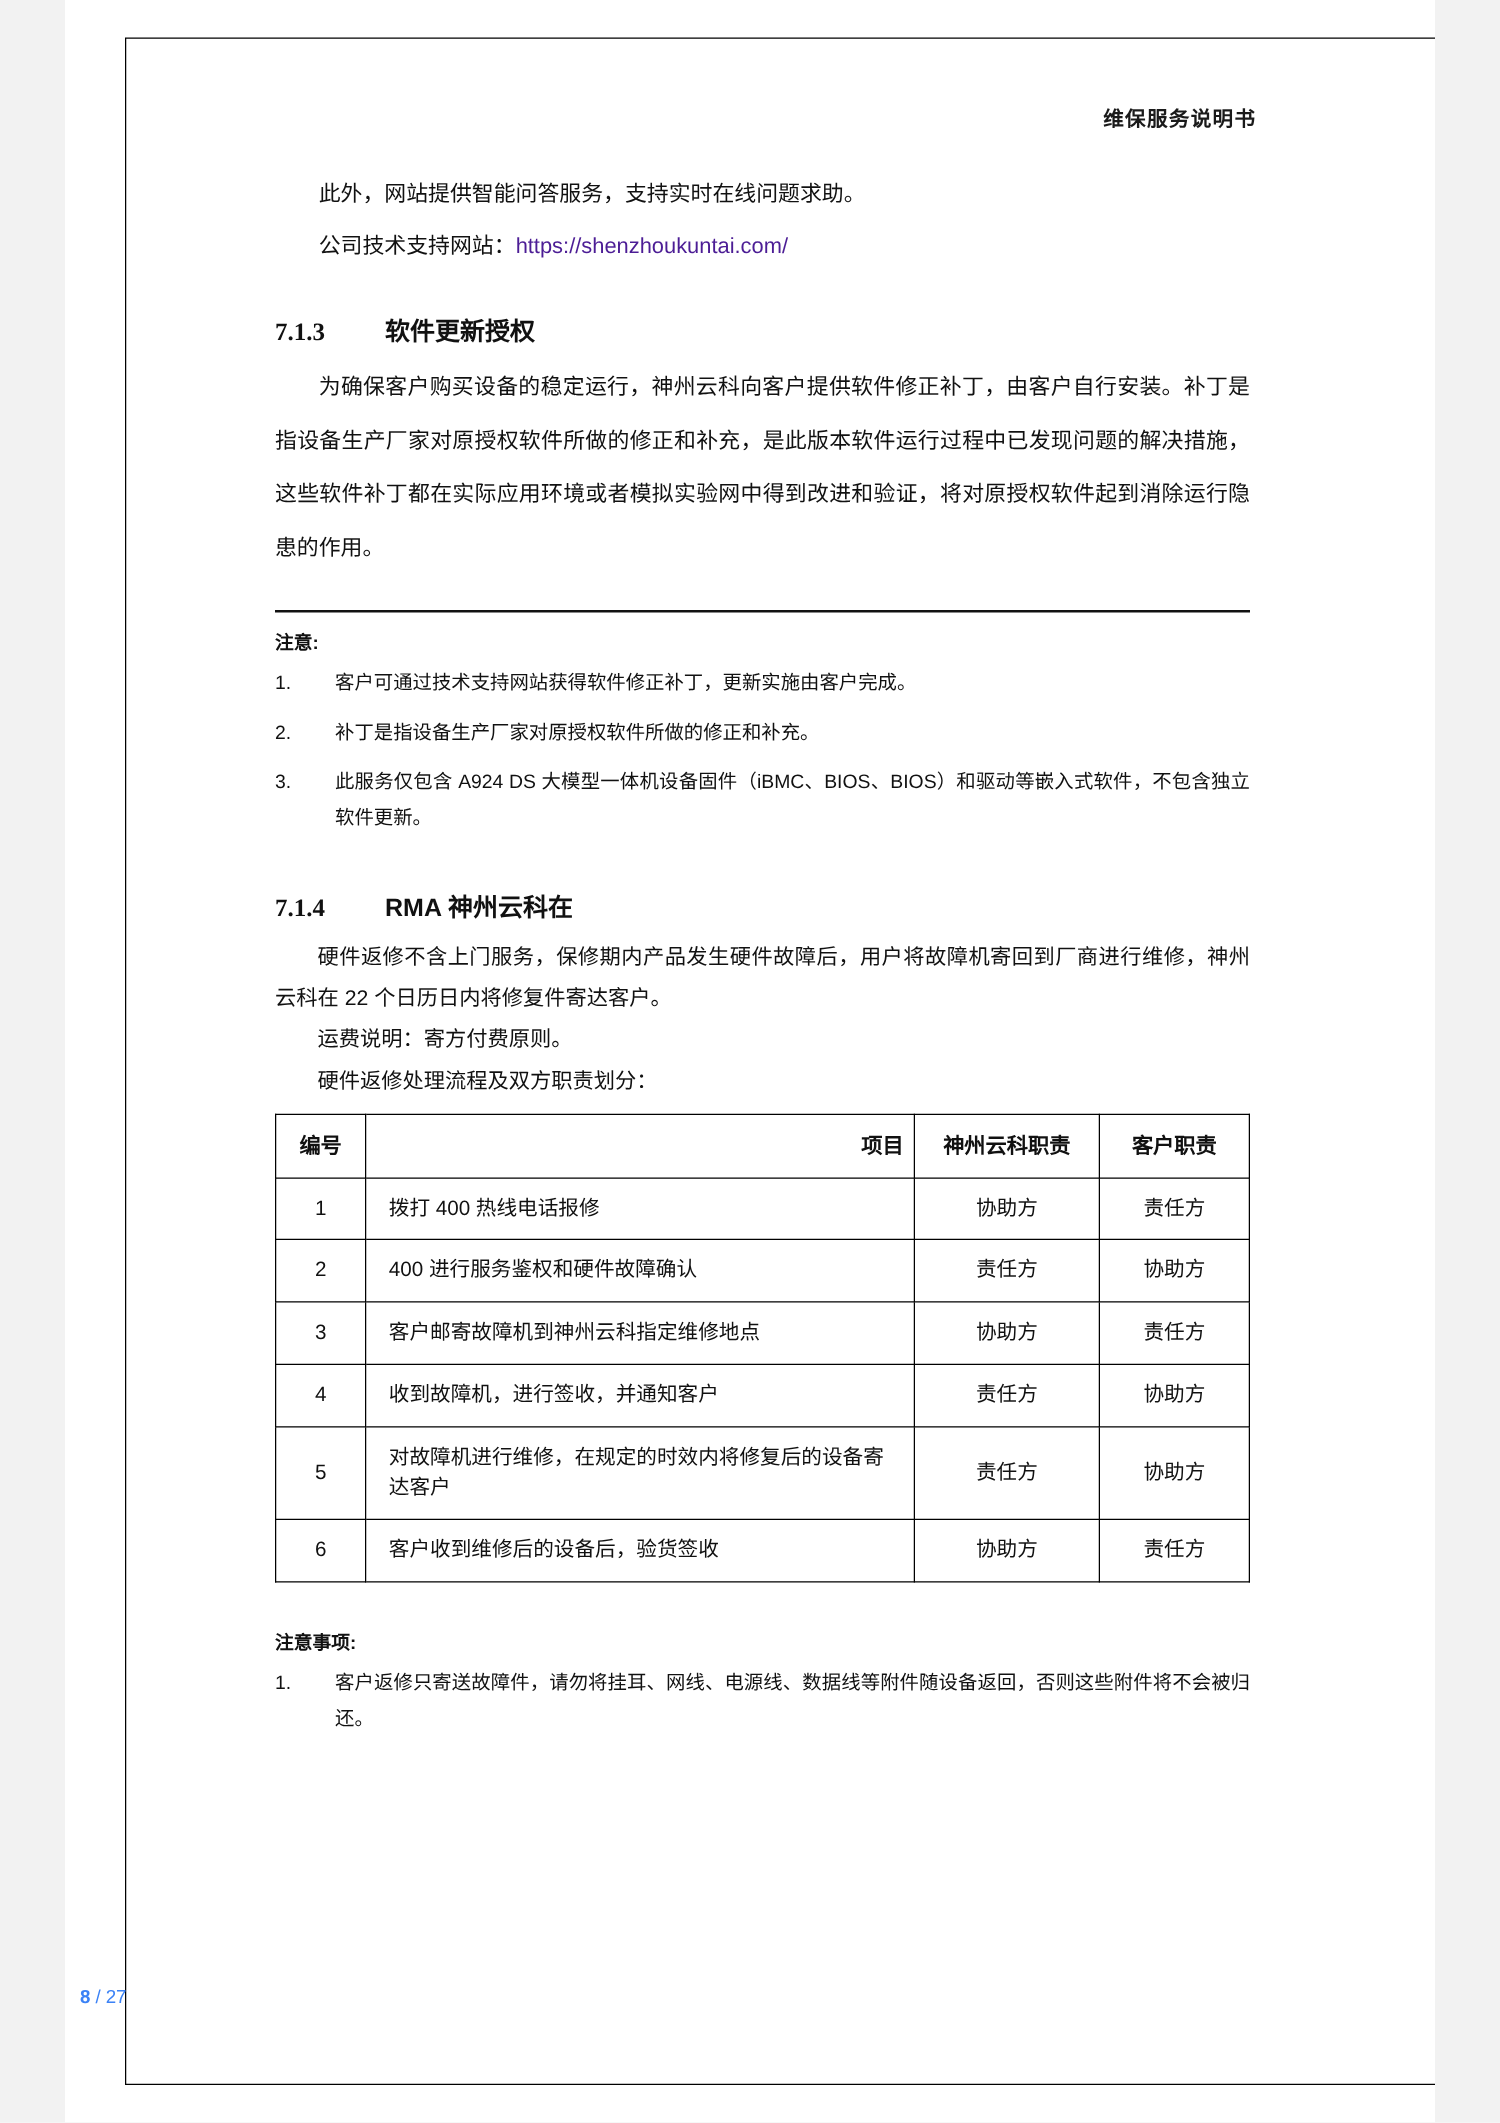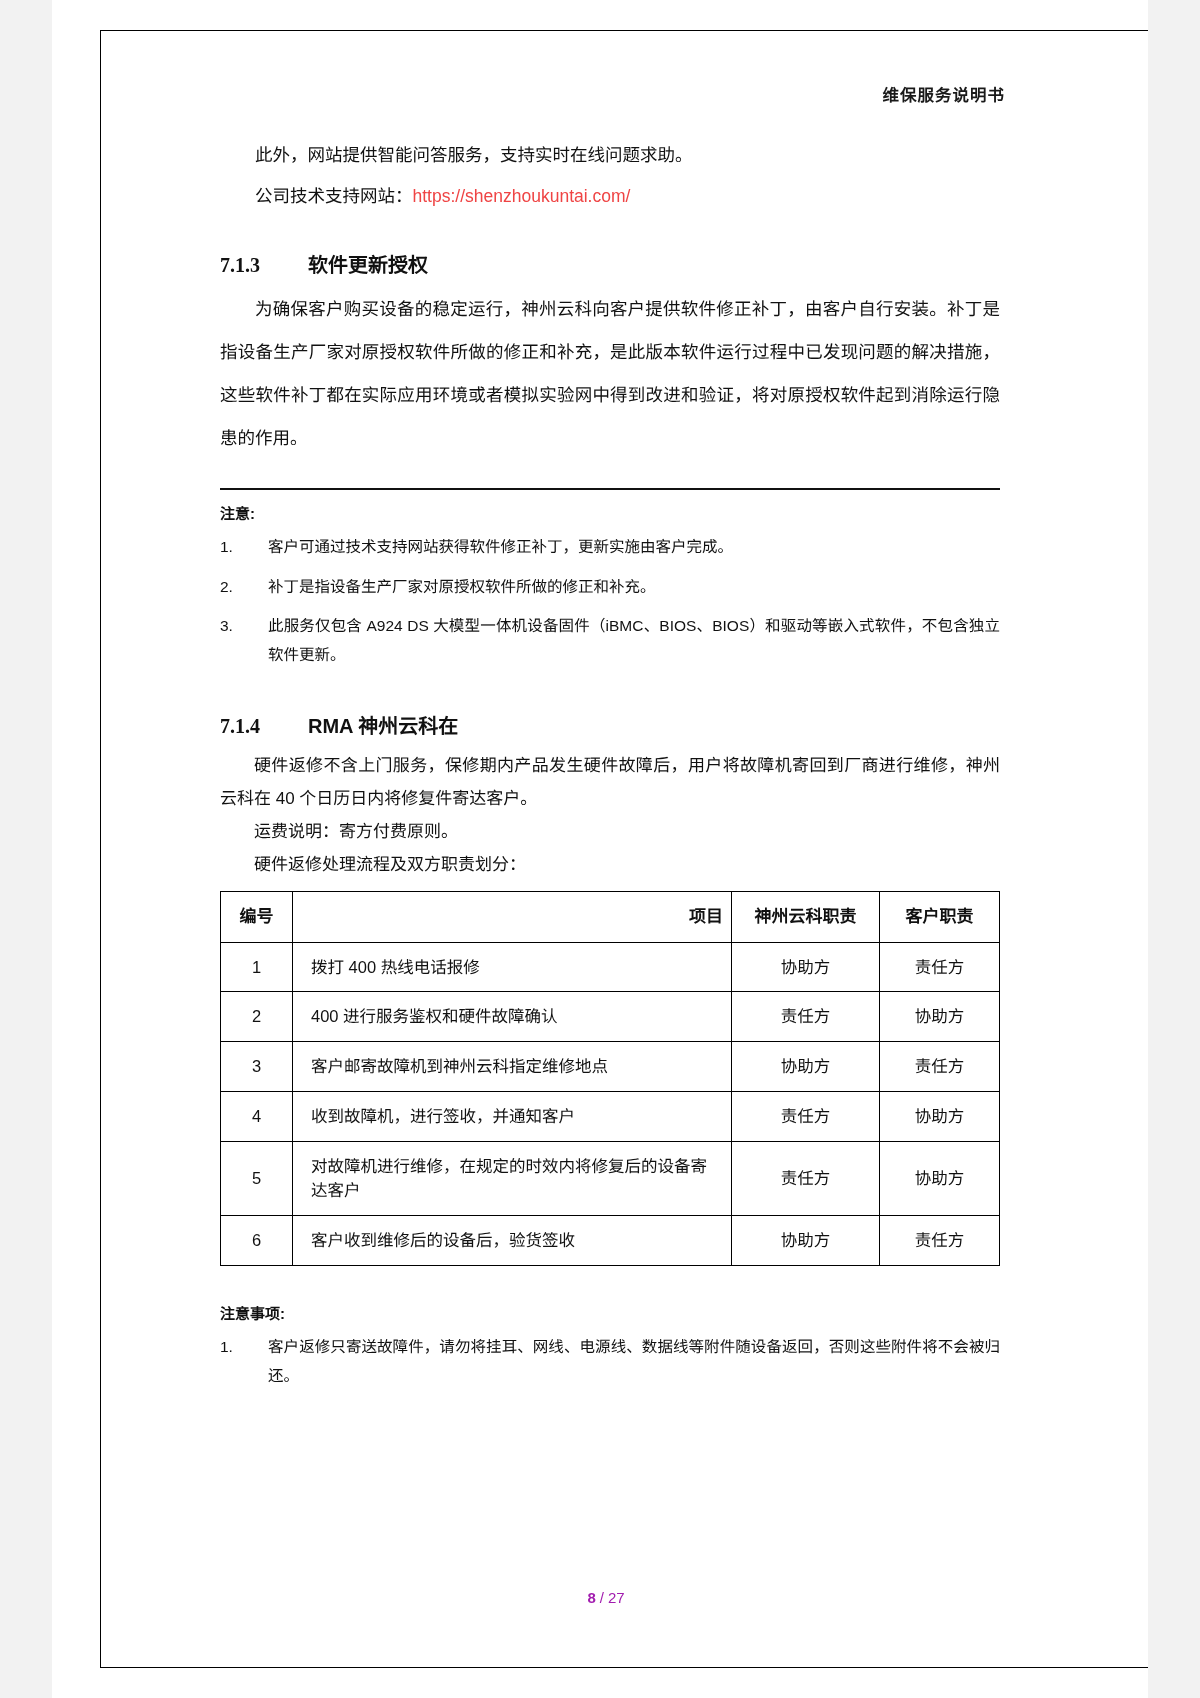--- a/index.html
+++ b/index.html
@@ -53,21 +53,21 @@
   .indent-2 {
     text-indent: 2em;
   }
   .link-line {
     font-size: 17.5px;
     color: #111;
     line-height: 2.2;
     text-indent: 2em;
   }
   .link-line a {
-    color: #ef4444;
+    color: #4c1d95;
     text-decoration: none;
   }
   h3.sec-heading {
     font-size: 20px;
     font-weight: 600;
     color: #111;
     margin: 34px 0 10px 0;
     font-family: "Liberation Sans", "DejaVu Sans", sans-serif;
   }
   h3.sec-heading .num {
@@ -149,23 +149,23 @@
   }
   table.rma-table col.no { width: 72px; }
   table.rma-table col.item { width: auto; }
   table.rma-table col.dz { width: 148px; }
   table.rma-table col.kh { width: 120px; }
   .footer {
     position: absolute;
     left: 12px;
     right: 0;
     bottom: 92px;
-    text-align: center;
+    text-align: left;
     font-size: 15px;
-    color: #a21caf;
+    color: #3b82f6;
   }
   .footer .cur { font-weight: 700; }
   .footer .sep { margin: 0 4px; }
 </style>
 </head>
 <body>
 
 <div class="page">
   <div class="page-border"></div>
 
@@ -200,21 +200,21 @@
       <li>
         <span class="marker">3.</span>
         <span class="txt">此服务仅包含 A924 DS 大模型一体机设备固件（iBMC、BIOS、BIOS）和驱动等嵌入式软件，不包含独立软件更新。</span>
       </li>
     </ol>
 
     <h3 class="sec-heading" style="margin-top:40px;">
       <span class="num">7.1.4</span><span>RMA 神州云科在</span>
     </h3>
 
-    <p class="rma-para ind">硬件返修不含上门服务，保修期内产品发生硬件故障后，用户将故障机寄回到厂商进行维修，神州云科在 40 个日历日内将修复件寄达客户。</p>
+    <p class="rma-para ind">硬件返修不含上门服务，保修期内产品发生硬件故障后，用户将故障机寄回到厂商进行维修，神州云科在 22 个日历日内将修复件寄达客户。</p>
     <p class="rma-para ind">运费说明：寄方付费原则。</p>
     <p class="rma-para ind">硬件返修处理流程及双方职责划分：</p>
 
     <table class="rma-table">
       <colgroup>
         <col class="no">
           <col class="item">
           <col class="dz">
           <col class="kh">
       </colgroup>

